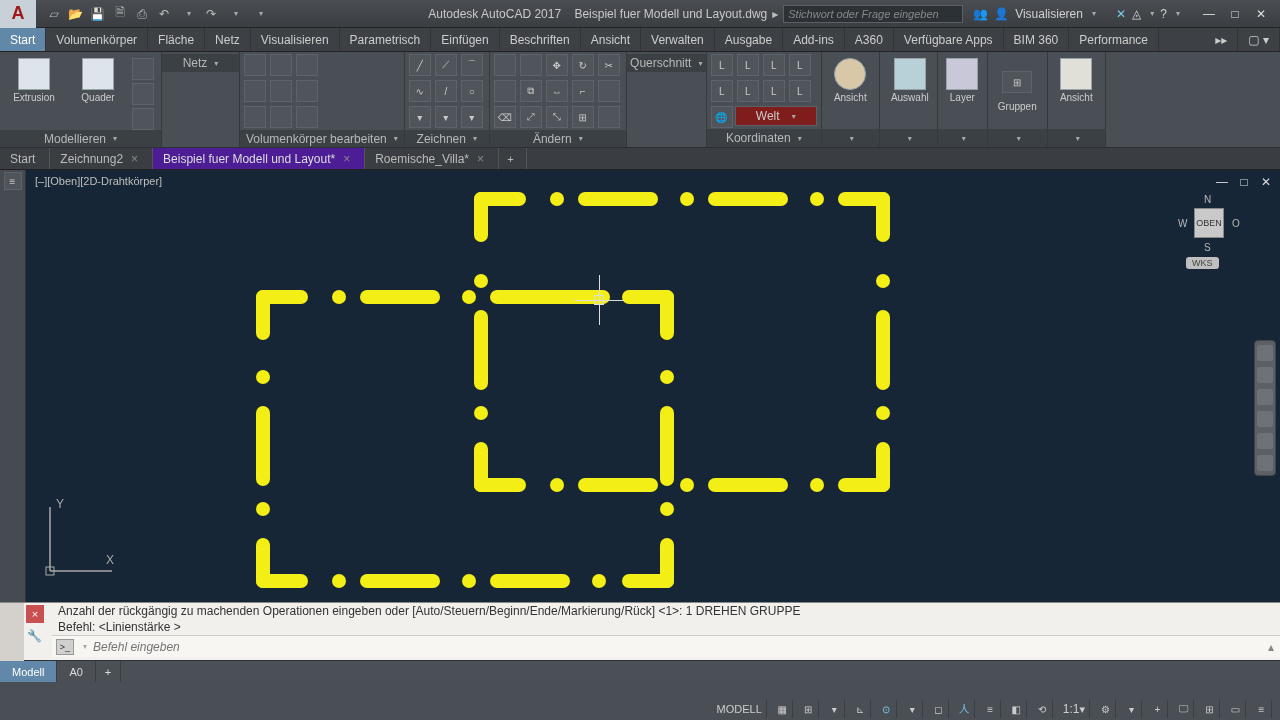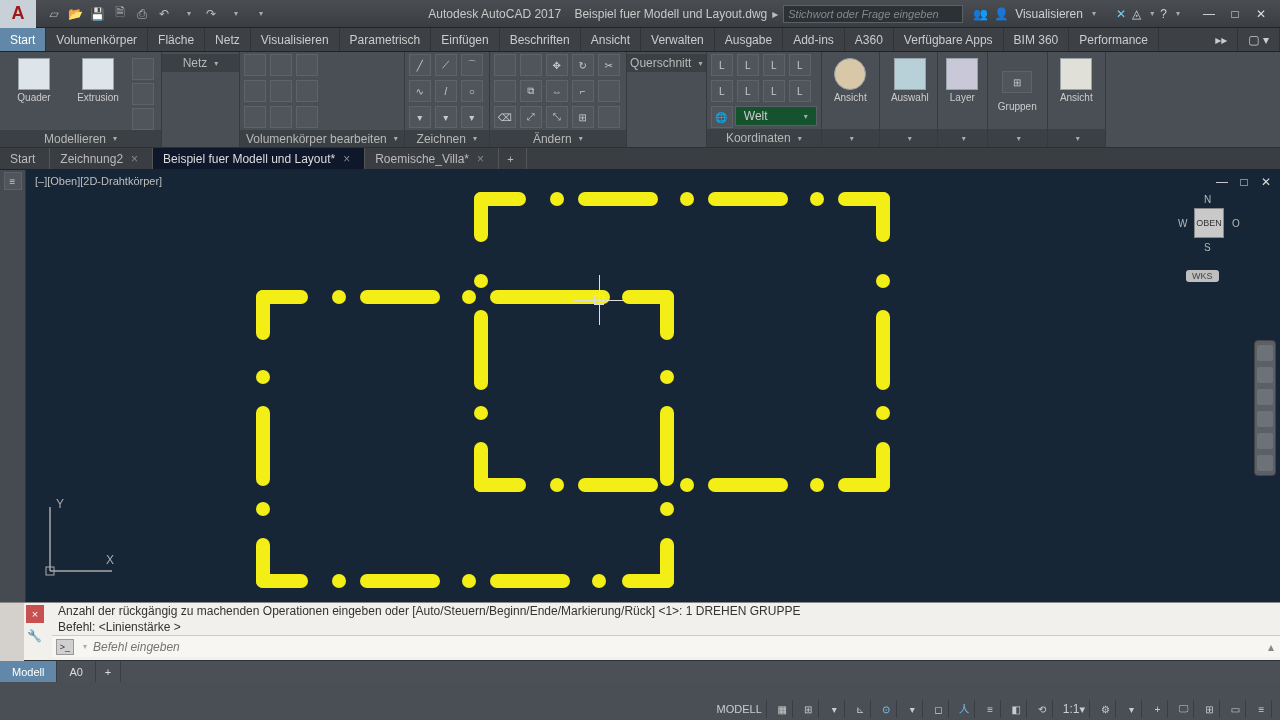--- a/index.html
+++ b/index.html
@@ -27,26 +27,26 @@
 .panel { border-right:1px solid #353a3f; padding:2px 4px 0 4px; display:flex; flex-direction:column; justify-content:space-between; }
 .panel-body { display:flex; gap:4px; flex:1; }
 .panel-label { height:18px; background:#3b4045; color:#b8b8b8; font-size:10px; display:flex; align-items:center; justify-content:center; gap:4px; margin:0 -4px; padding:0 6px; }
 .big-btn { width:60px; display:flex; flex-direction:column; align-items:center; gap:2px; padding-top:4px; cursor:pointer; }
 .big-btn .ico { width:32px; height:32px; background:#dde4ea; border:1px solid #9aa2a9; }
 .big-btn .lbl { font-size:10px; color:#ccc; text-align:center; line-height:11px; }
 .icon-grid { display:grid; grid-template-columns:repeat(3,24px); grid-auto-rows:24px; gap:2px; }
 .icon-grid.wide { grid-template-columns:repeat(4,24px); }
 .icon-grid.w5 { grid-template-columns:repeat(5,24px); }
 .small-ico { width:22px; height:22px; background:#50555c; border:1px solid #5e636a; display:flex; align-items:center; justify-content:center; color:#c9c9c9; font-size:10px; cursor:pointer; }
-.layer-combo { width:82px; height:20px; background:#14532d; border:1px solid #5a6066; display:flex; align-items:center; padding:0 8px; color:#ccc; font-size:10px; }
+.layer-combo { width:82px; height:20px; background:#7f1d1d; border:1px solid #5a6066; display:flex; align-items:center; padding:0 20px; color:#ccc; font-size:10px; }
 
 
 .file-tabs { height:22px; background:#3a3e43; display:flex; align-items:stretch; border-bottom:1px solid #222; }
 .file-tab { padding:0 14px 0 10px; display:flex; align-items:center; gap:8px; color:#bbb; border-right:1px solid #555; cursor:pointer; font-size:11px; position:relative; }
-.file-tab.active { background:#0f172a; color:#ddd;align-items:center; }
+.file-tab.active { background:#4c1d95; color:#ddd;align-items:center; }
 .file-tab .x { font-size:12px; color:#888; }
 
 
 .vp-area { position:relative; height:432px; display:flex; }
 .vp-left { width:26px; background:#464b51; border-right:1px solid #333; display:flex; flex-direction:column; align-items:center; padding-top:2px; }
 .vp-main { flex:1; background:#172636; position:relative; overflow:hidden; }
 .vp-label { position:absolute; top:4px; left:6px; color:#bfbfbf; font-size:11px; background:rgba(23,38,54,0.7); padding:1px 3px; }
 .vp-ctrl { position:absolute; top:4px; right:6px; display:flex; gap:6px; }
 .vp-ctrl div { width:16px; height:16px; color:#ddd; display:flex; align-items:center; justify-content:center; cursor:pointer; }
 
@@ -62,21 +62,21 @@
 .cross-sq { position:absolute; width:10px; height:10px; border:1px solid #ddd; }
 
 
 .ucs { position:absolute; left:14px; bottom:18px; color:#aaa; }
 
 
 .viewcube { position:absolute; right:34px; top:14px; width:74px; height:90px; }
 .vc-cube { position:absolute; left:22px; top:24px; width:30px; height:30px; background:#c9c9c9; color:#333; font-size:9px; display:flex; align-items:center; justify-content:center; border:1px solid #888; }
 .vc-n,.vc-s,.vc-w,.vc-o { position:absolute; color:#b8b8b8; font-size:10px; }
 .vc-n { left:32px; top:10px; } .vc-s { left:32px; top:58px; } .vc-w { left:6px; top:34px; } .vc-o { left:60px; top:34px; }
-.vc-wks { position:absolute; left:14px; top:86px; background:#bfbfbf; color:#444; font-size:9px; padding:1px 6px; border-radius:3px; }
+.vc-wks { position:absolute; left:14px; top:73px; background:#bfbfbf; color:#444; font-size:9px; padding:1px 6px; border-radius:3px; }
 
 
 .navbar { position:absolute; right:4px; top:170px; width:22px; background:#5b6067; border:1px solid #444; border-radius:4px; padding:4px 0; display:flex; flex-direction:column; gap:6px; align-items:center; }
 .nav-ico { width:16px; height:16px; background:#6d7279; border-radius:2px; }
 
 
 .cmd-area { height:58px; background:#f2f0ed; color:#333; border-top:1px solid #888; font-family:Consolas,monospace; font-size:12px; position:relative; padding-left:52px; }
 .cmd-handle { position:absolute; left:0; top:0; width:24px; height:58px; background:#d4d0cc; }
 .cmd-close { position:absolute; left:26px; top:2px; width:18px; height:18px; background:#c85050; color:#fff; display:flex; align-items:center; justify-content:center; font-size:11px; }
 .cmd-wrench { position:absolute; left:26px; top:24px; width:18px; height:18px; color:#555; display:flex; align-items:center; justify-content:center; }
@@ -160,25 +160,25 @@
   <div class="menu-spacer"></div>
   <div class="menu-tab">▸▸</div>
   <div class="menu-tab">▢ ▾</div>
 </div>
 
 <div class="ribbon">
   <div class="panel" style="width:162px">
     <div class="panel-body">
       <div class="big-btn">
           <div class="ico"></div>
-          <div class="lbl">Quader</div>
+          <div class="lbl">Extrusion</div>
         </div>
       <div class="big-btn">
           <div class="ico"></div>
-          <div class="lbl">Extrusion</div>
+          <div class="lbl">Quader</div>
         </div>
       <div style="display:flex;flex-direction:column;gap:3px;margin-top:4px">
         <div class="small-ico"></div>
         <div class="small-ico"></div>
         <div class="small-ico"></div>
       </div>
     </div>
     <div class="panel-label">
         <span>Modellieren</span>
         <span class="tri">▾</span>

